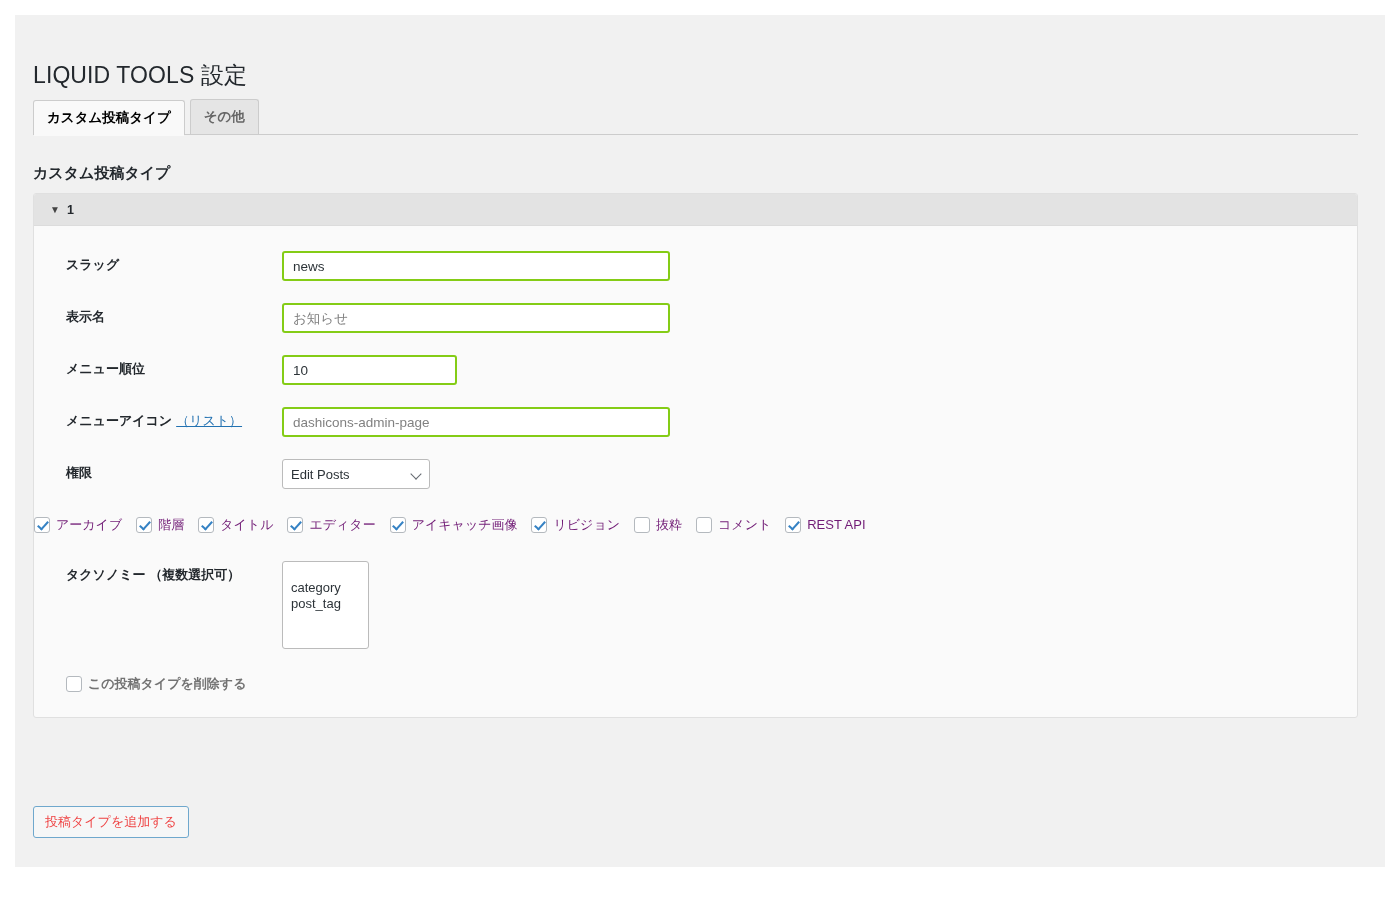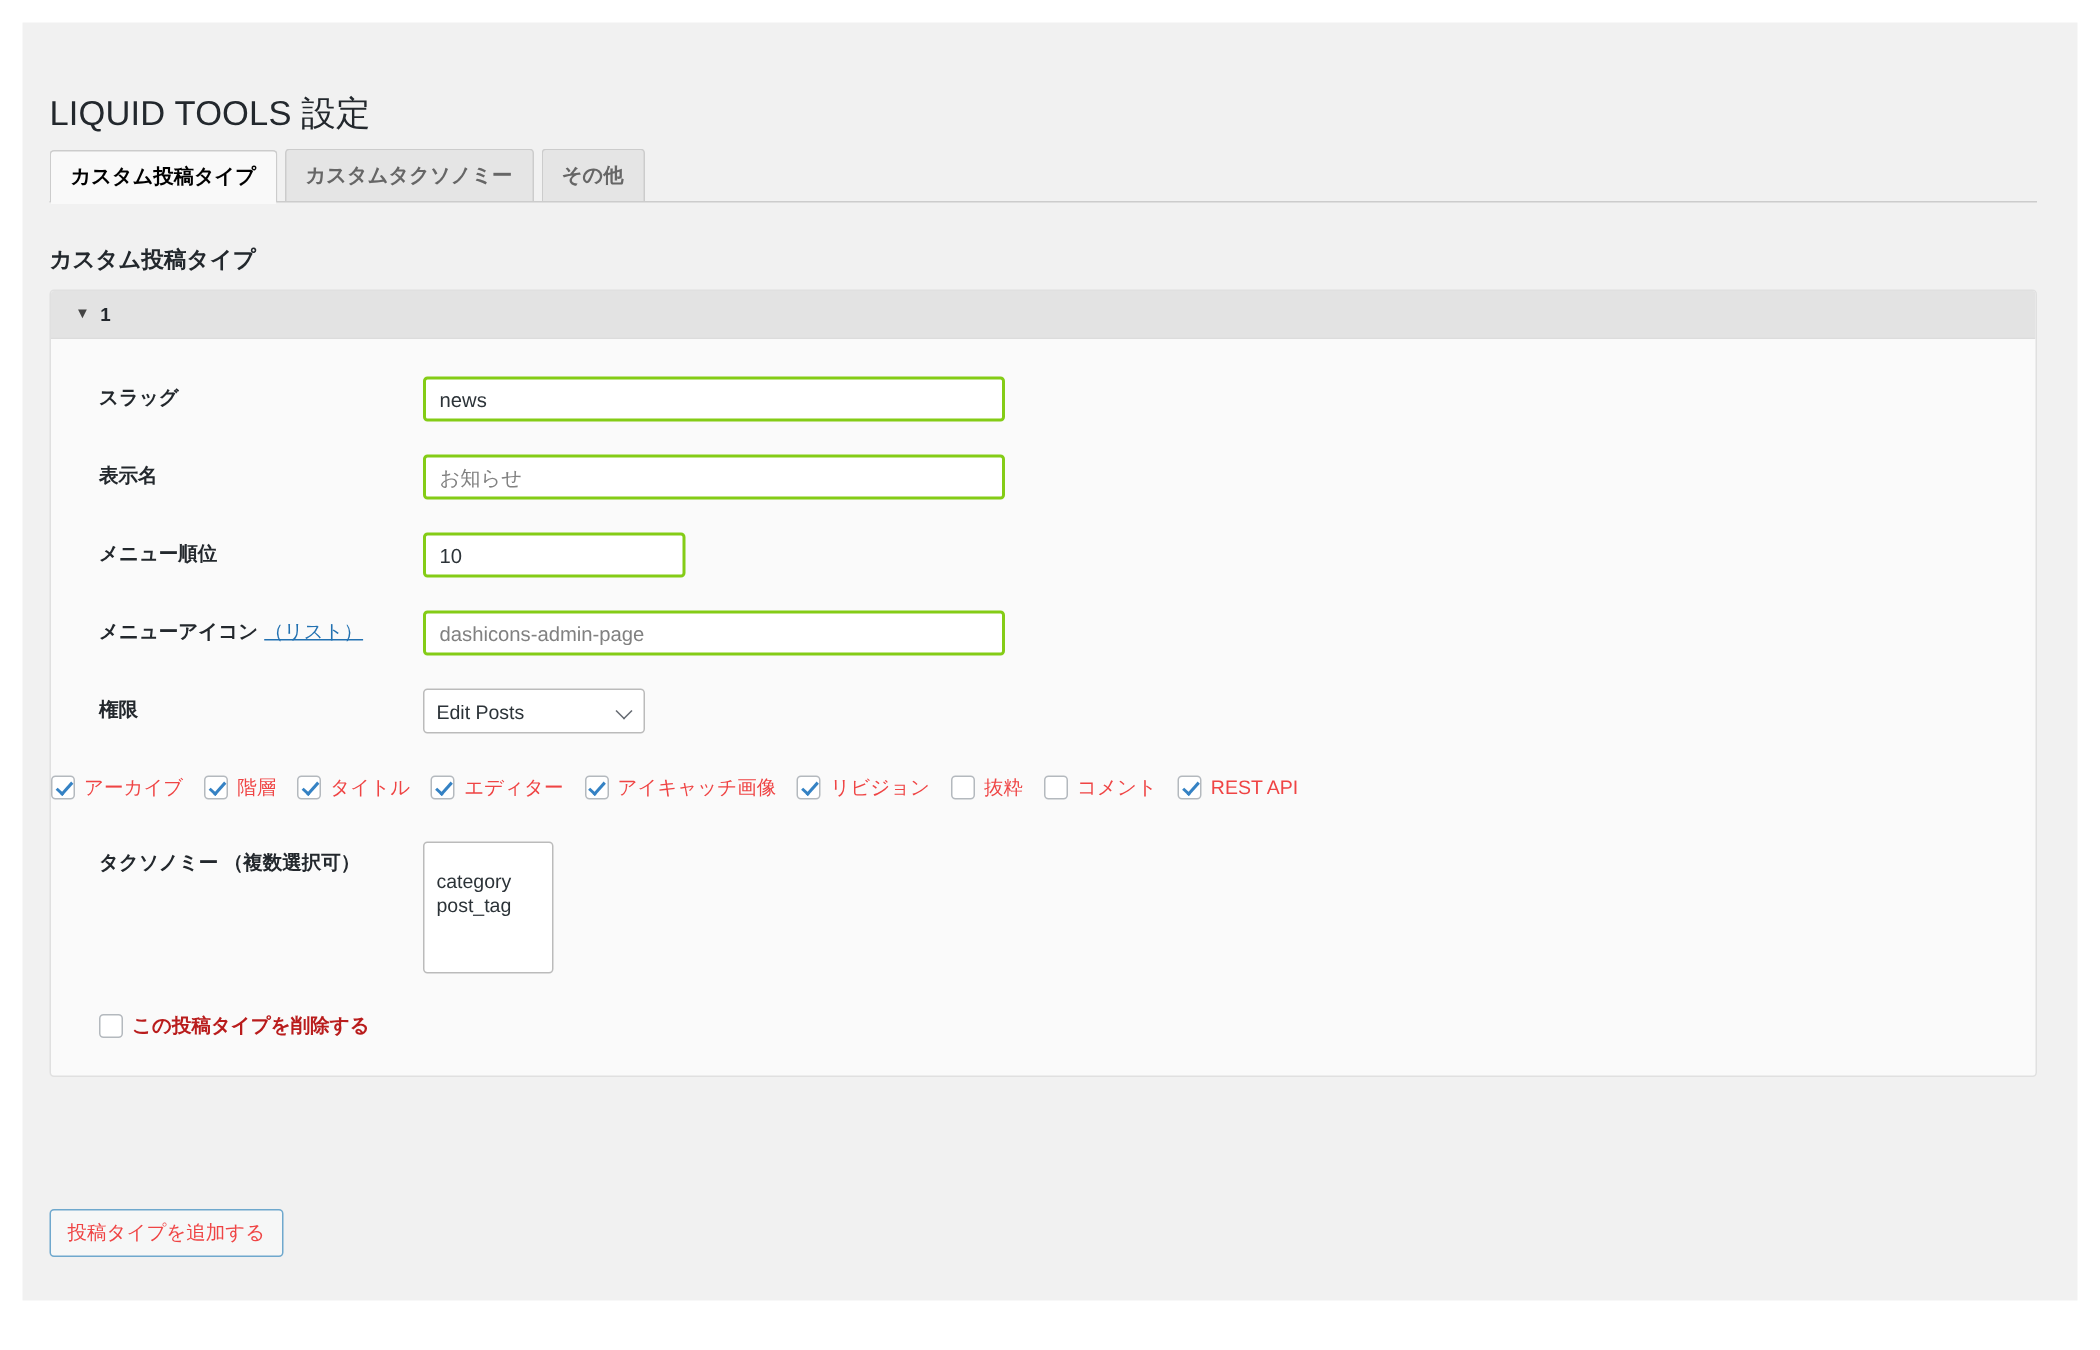--- a/index.html
+++ b/index.html
@@ -220,28 +220,28 @@
   }
   .cbx.on::after {
     content: "";
     position: absolute;
     left: 4.5px; top: 1px;
     width: 4px; height: 9px;
     border-right: 2px solid #3582c4;
     border-bottom: 2px solid #3582c4;
     transform: rotate(42deg);
   }
-  .cbtxt { font-size: 13px; color: #ef4444; }
+  .cbtxt { font-size: 13px; color: #701a75; }
 
   .delrow {
     display: flex;
     align-items: center;
     padding: 14px 0 18px 32px;
   }
-  .delrow .cbtxt { color: #b91c1c; font-weight: bold; font-size: 13px; }
+  .delrow .cbtxt { color: #737373; font-weight: bold; font-size: 13px; }
 
   .addbtn {
     position: absolute;
     left: 18px;
     top: 791px;
     height: 32px;
     padding: 0 11px;
     font-size: 13px;
     color: #ef4444;
     background: #f6f7f7;
@@ -255,21 +255,20 @@
 </head>
 <body>
 
 <div id="screen">
   <div id="wrap">
 
     <h1 class="page-title">LIQUID TOOLS 設定</h1>
 
     <div class="tabs">
       <div class="tab active">カスタム投稿タイプ</div>
-      <div class="tab">カスタムタクソノミー</div>
       <div class="tab">その他</div>
     </div>
 
     <h2 class="section-title">カスタム投稿タイプ</h2>
 
     <div class="panel">
 
       <div class="panel-head">
         <span class="caret">▼</span>
         <span class="idx">1</span>

